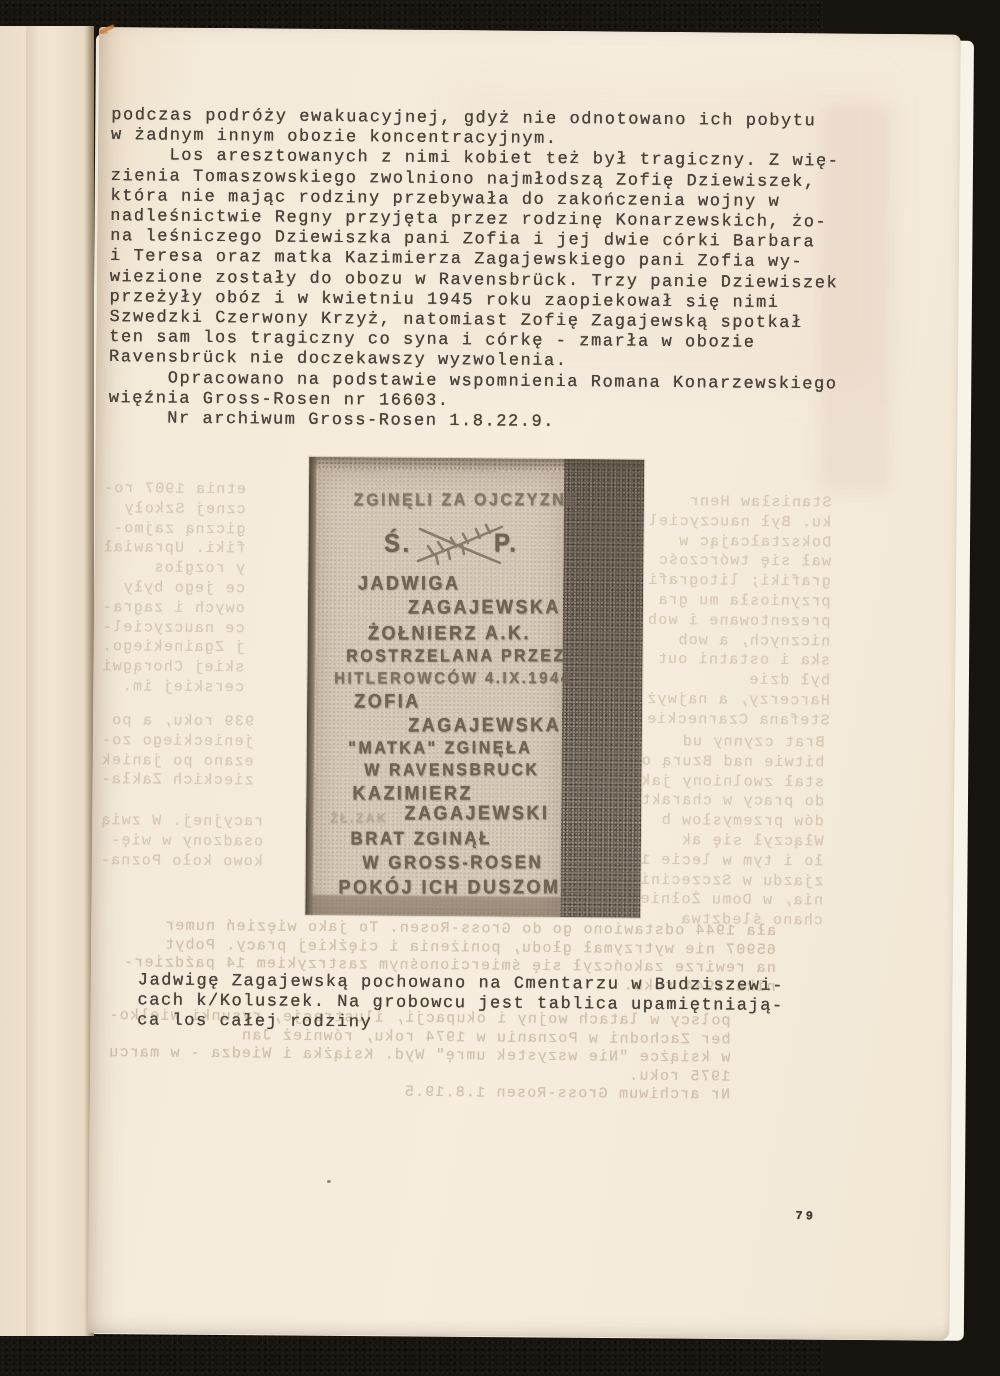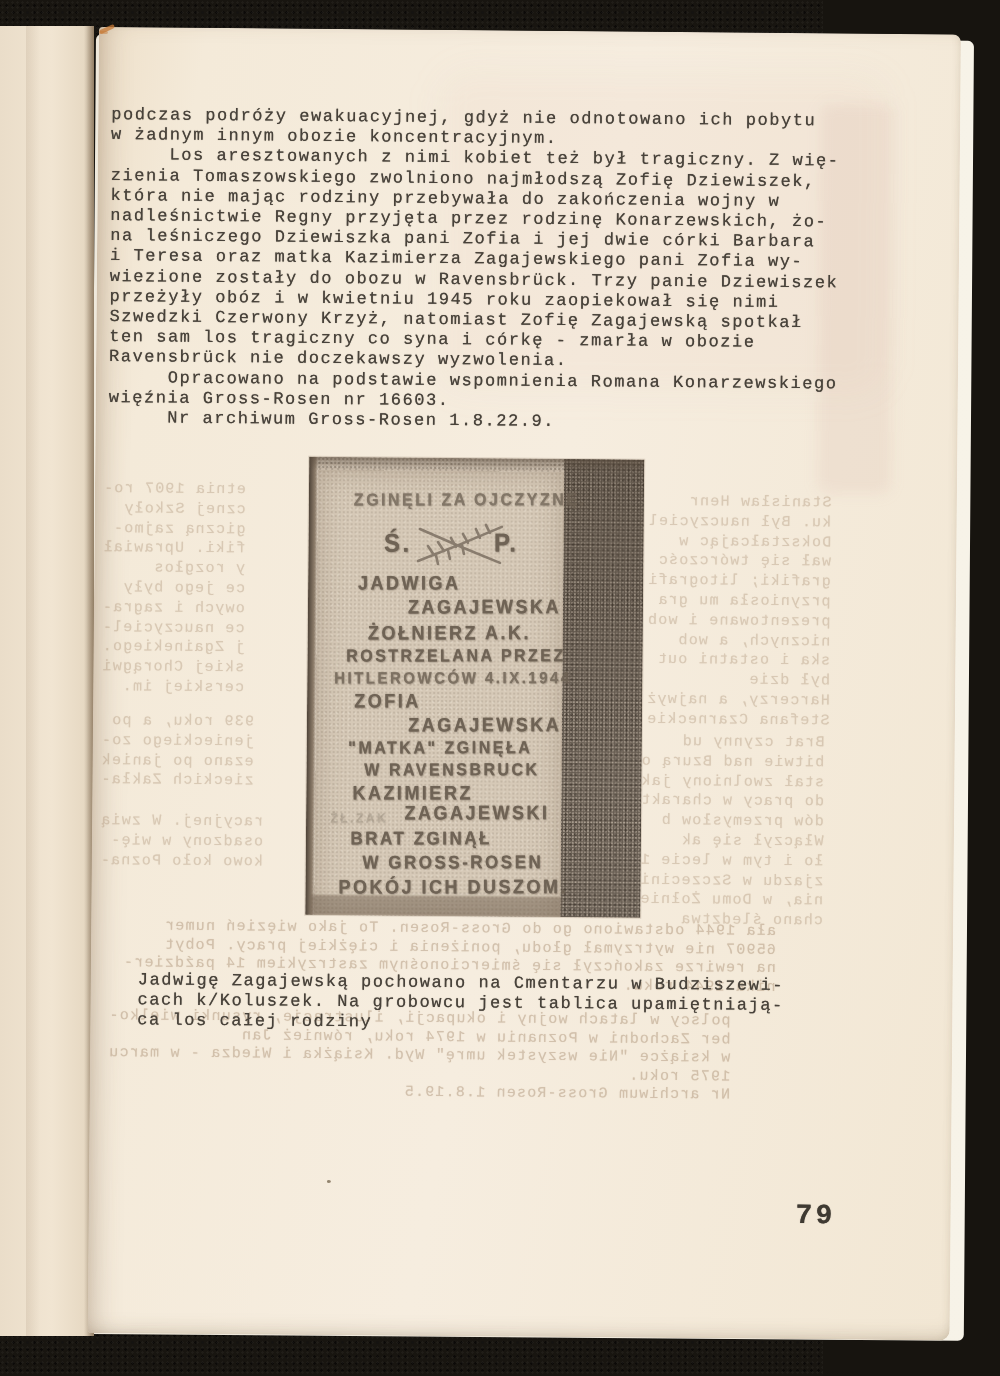--- a/index.html
+++ b/index.html
@@ -45,21 +45,21 @@
          filter:blur(7px);border-radius:10px;}
   .tint2{left:340px;top:40px;width:450px;height:320px;background:rgba(214,170,150,.07);
          filter:blur(16px);border-radius:30px;}
 
   
   .typeset{position:absolute;white-space:pre;color:#48423a;
     font:17px/20.2px "Liberation Mono",monospace;letter-spacing:1.55px;
     text-shadow:0 0 .7px rgba(72,66,58,.85);}
   .para1{left:13px;top:78px;}   
   .para2{left:47px;top:943px;}
-  .pageno{left:707px;top:1173px;font-weight:700;font-size:28px;letter-spacing:3px;
+  .pageno{left:707px;top:1173px;font-weight:700;font-size:12px;letter-spacing:3px;
           color:#3f3a32;}
 
   
   .ghost{position:absolute;white-space:pre;color:#9a7c5e;opacity:.30;
     font:15px/19.8px "Liberation Mono",monospace;letter-spacing:1.2px;
     transform:scaleX(-1);text-shadow:0 0 1px rgba(154,124,94,.7);}
   .ghost.band{line-height:18.5px;opacity:.38;}
 
   
   .photo{position:absolute;left:214px;top:428px;width:335px;height:458px;

